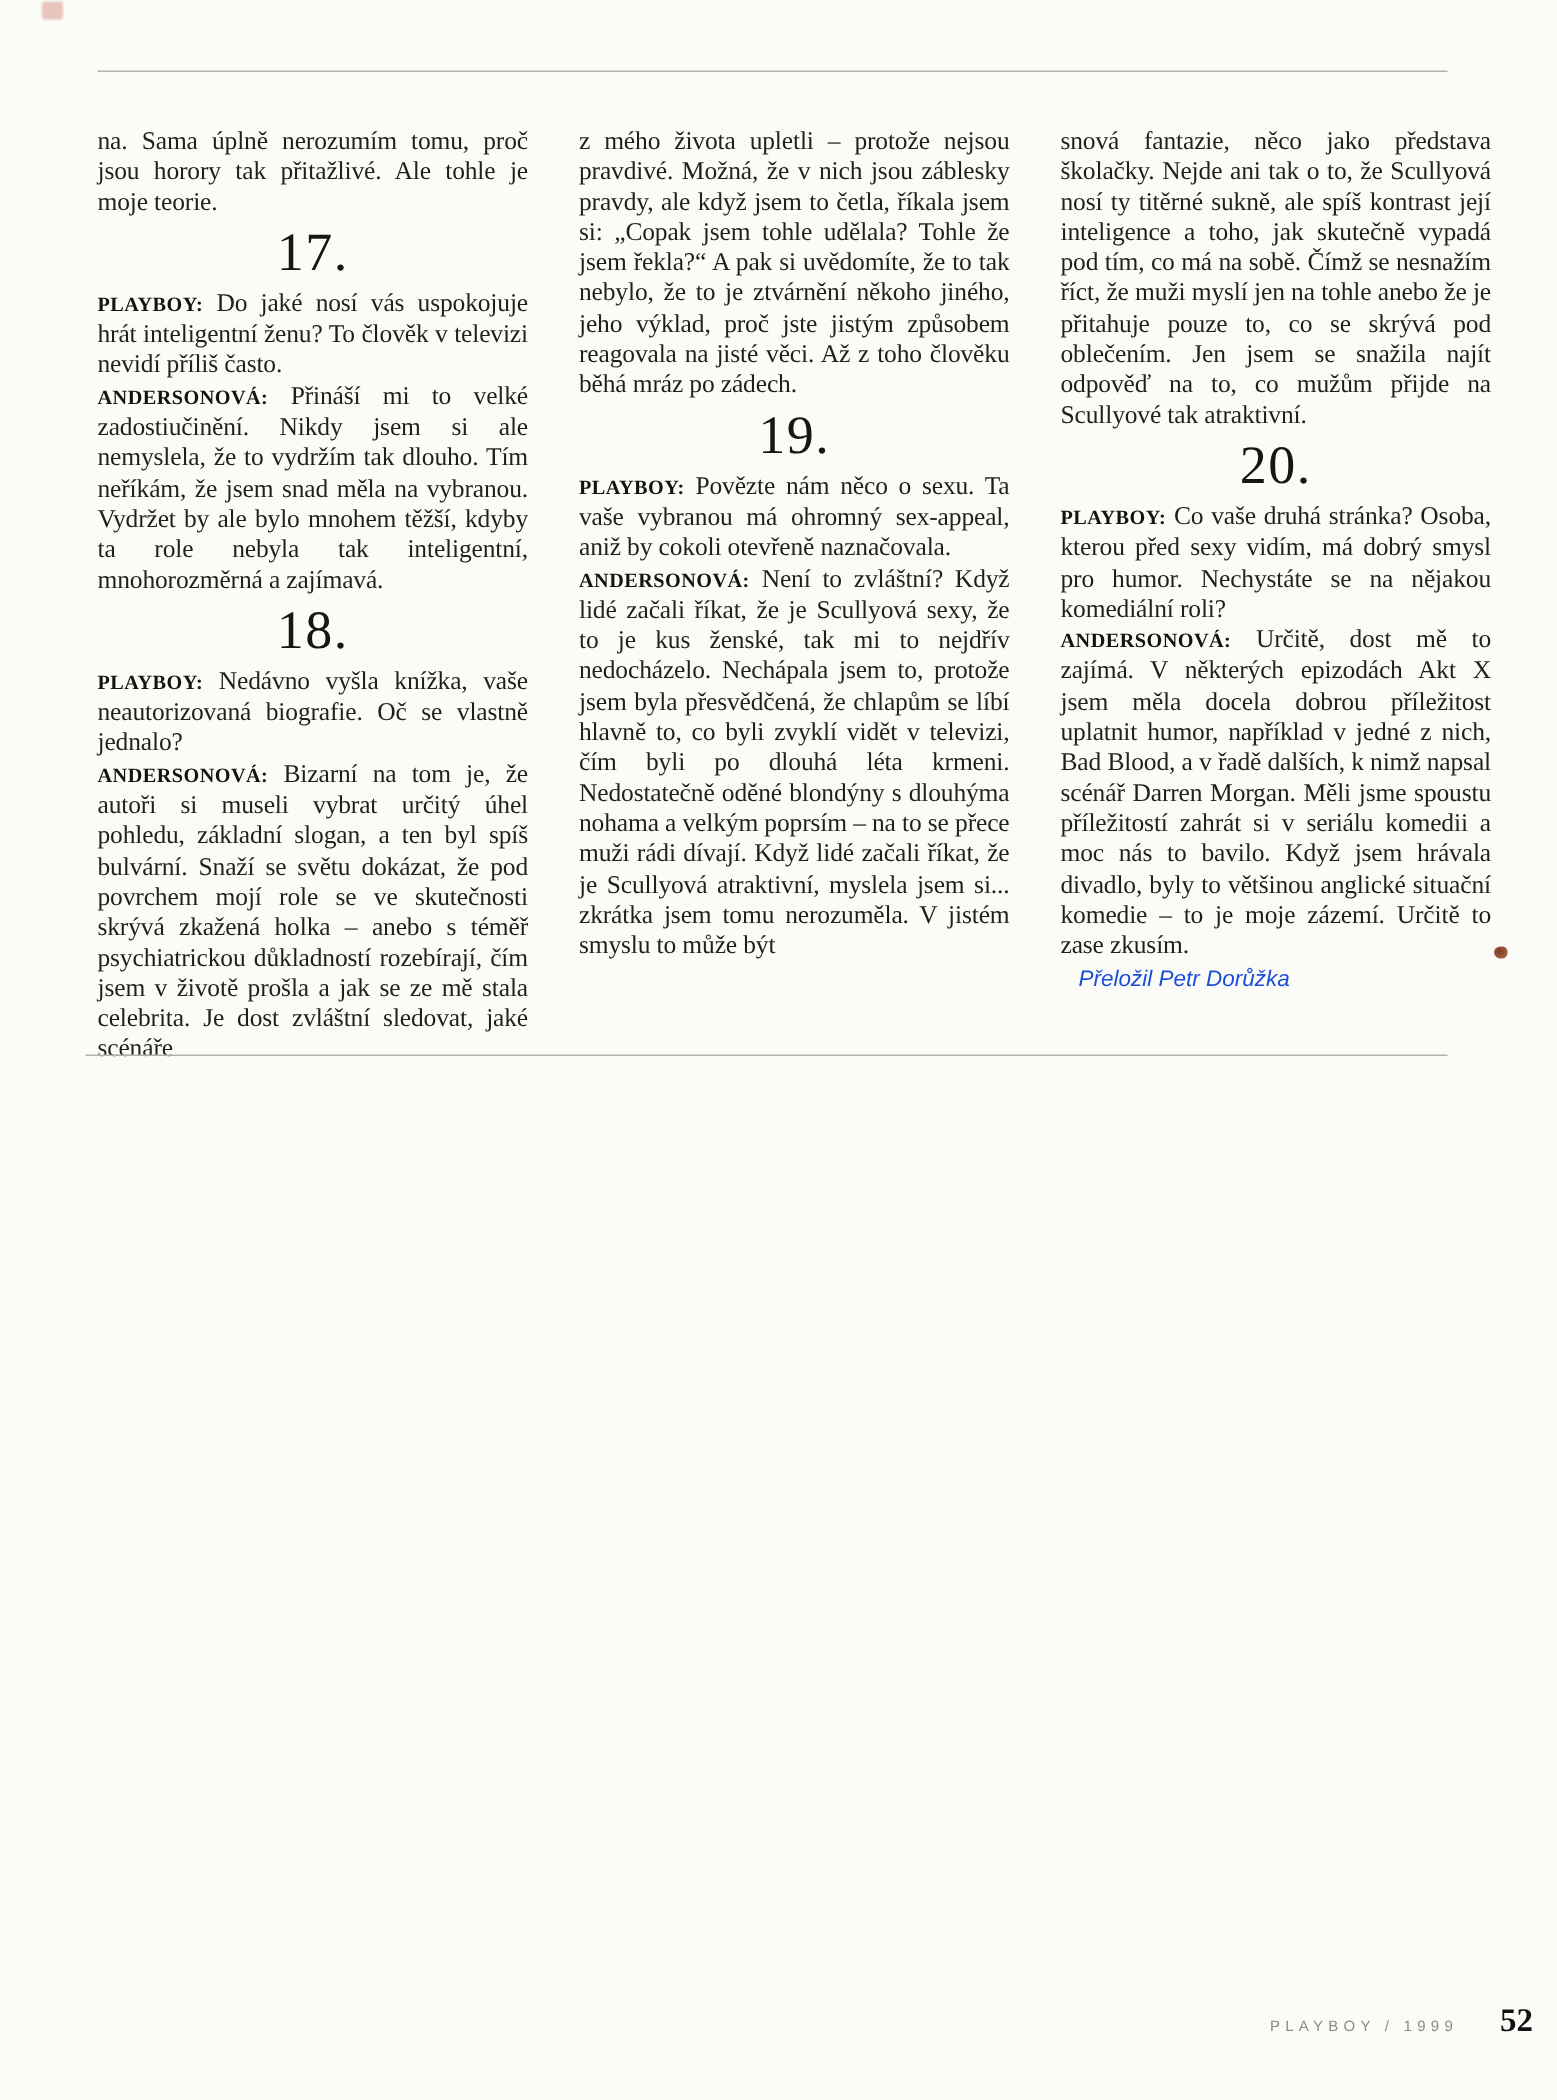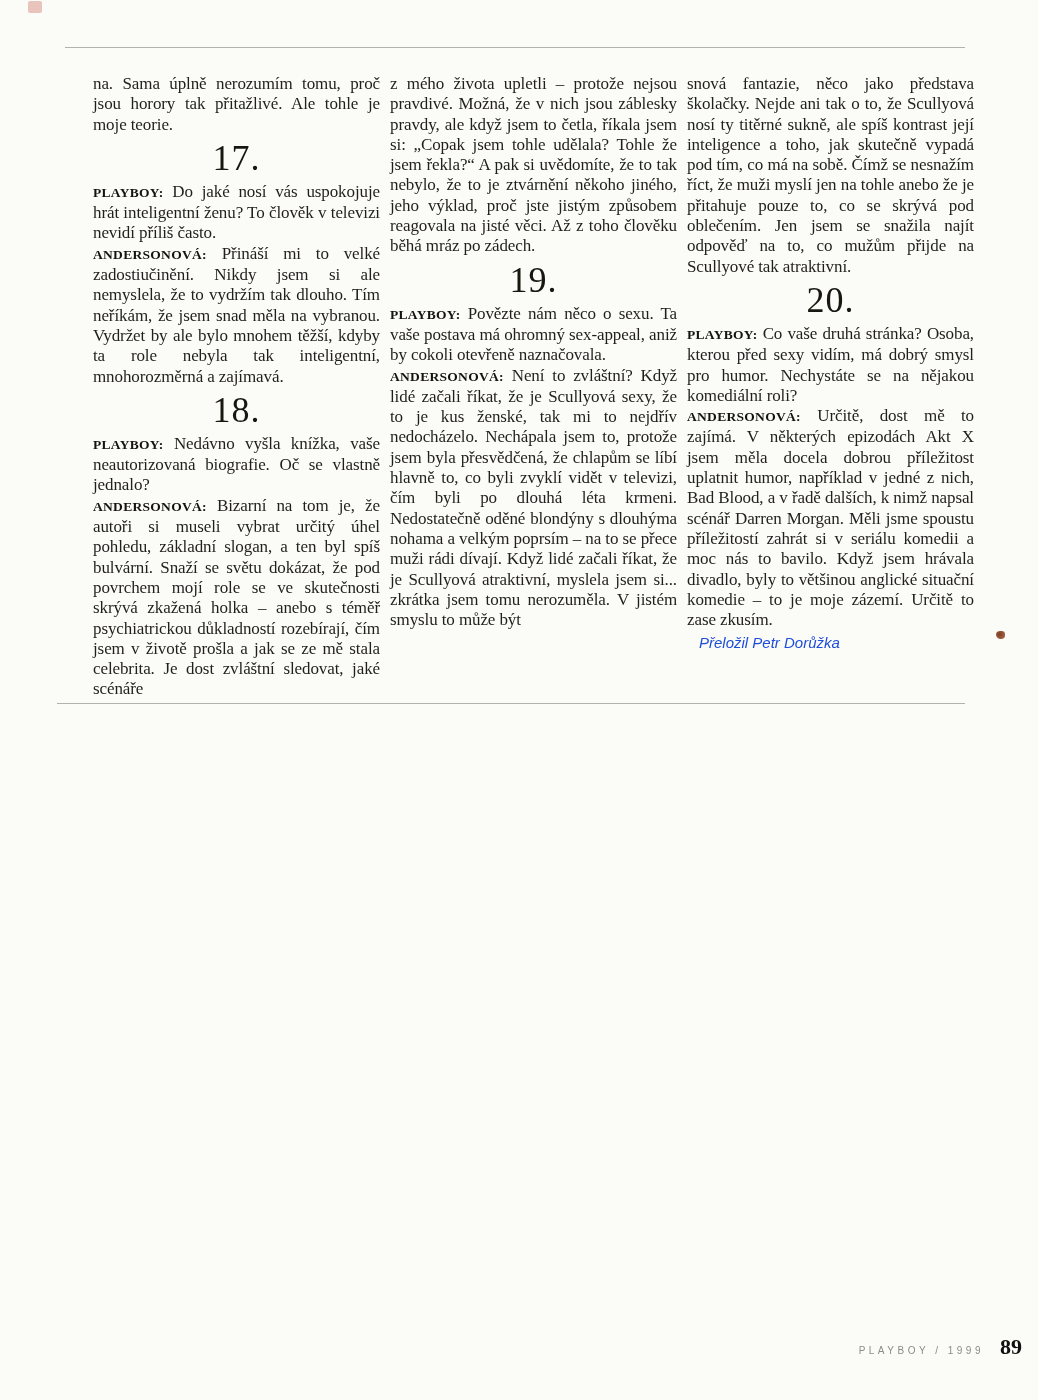--- a/index.html
+++ b/index.html
@@ -9,24 +9,23 @@
     background:#fbfbf8;
     font-family:"Liberation Serif", serif;
     color:#201f1d;
     overflow:hidden;
     margin:0 auto;
   }
   .rule{position:absolute;height:1px;background:#b3b1ac;}
   .rule.top{left:65px;width:900px;top:47px;}
   .rule.bottom{left:57px;width:908px;top:703px;}
   .columns{
-    position:absolute;left:65px;top:74px;width:897px;
-    display:grid;grid-template-columns:repeat(3,287px);column-gap:10px;
+    position:absolute;left:65px;top:84px;width:897px;
+    display:grid;grid-template-columns:repeat(3,287px);column-gap:34px;
     align-items:start;
-    margin-left:28px;
   }
   .column{width:287px;}
   .para{
     margin:0;
     font-size:17px;line-height:20.3px;
     text-align:justify;
     letter-spacing:-0.1px;
     hyphens:auto;
   }
   .speaker{
@@ -46,21 +45,21 @@
   .credit{
     margin:4px 0 0 12px;
     font-family:"Liberation Sans", sans-serif;
     font-style:italic;
     font-size:15px;
     color:#1d4ed8;
     text-align:left;
   }
   .footer{
     position:absolute;top:1334px;right:16px;
-    display:flex;align-items:baseline;gap:16px;
+    display:flex;align-items:baseline;gap:28px;
   }
   .footer-mag{
     font-family:"Liberation Sans", sans-serif;
     font-size:10px;letter-spacing:3.5px;
     color:#8b8b88;
   }
   .footer-page{
     font-family:"Liberation Serif", serif;
     font-weight:700;font-size:22px;color:#111;
   }
@@ -87,32 +86,32 @@
         <div class="section-number">17.</div>
         <p class="para"><span class="speaker">PLAYBOY:</span> <span>Do jaké nosí vás uspokojuje hrát inteligentní ženu? To člověk v televizi nevidí příliš často.</span></p>
         <p class="para"><span class="speaker">ANDERSONOVÁ:</span> <span>Přináší mi to velké zadostiučinění. Nikdy jsem si ale nemyslela, že to vydržím tak dlouho. Tím neříkám, že jsem snad měla na vybranou. Vydržet by ale bylo mnohem těžší, kdyby ta role nebyla tak inteligentní, mnohorozměrná a zajímavá.</span></p>
         <div class="section-number">18.</div>
         <p class="para"><span class="speaker">PLAYBOY:</span> <span>Nedávno vyšla knížka, vaše neautorizovaná biografie. Oč se vlastně jednalo?</span></p>
         <p class="para"><span class="speaker">ANDERSONOVÁ:</span> <span>Bizarní na tom je, že autoři si museli vybrat určitý úhel pohledu, základní slogan, a ten byl spíš bulvární. Snaží se světu dokázat, že pod povrchem mojí role se ve skutečnosti skrývá zkažená holka – anebo s téměř psychiatrickou důkladností rozebírají, čím jsem v životě prošla a jak se ze mě stala celebrita. Je dost zvláštní sledovat, jaké scénáře</span></p>
       </div>
       <div class="column">
         <p class="para"><span>z mého života upletli – protože nejsou pravdivé. Možná, že v nich jsou záblesky pravdy, ale když jsem to četla, říkala jsem si: „Copak jsem tohle udělala? Tohle že jsem řekla?“ A pak si uvědomíte, že to tak nebylo, že to je ztvárnění někoho jiného, jeho výklad, proč jste jistým způsobem reagovala na jisté věci. Až z toho člověku běhá mráz po zádech.</span></p>
         <div class="section-number">19.</div>
-        <p class="para"><span class="speaker">PLAYBOY:</span> <span>Povězte nám něco o sexu. Ta vaše postava má ohromný sex-appeal, aniž by cokoli otevřeně naznačovala.</span></p>
+        <p class="para"><span class="speaker">PLAYBOY:</span> <span>Povězte nám něco o sexu. Ta vaše vybranou má ohromný sex-appeal, aniž by cokoli otevřeně naznačovala.</span></p>
         <p class="para"><span class="speaker">ANDERSONOVÁ:</span> <span>Není to zvláštní? Když lidé začali říkat, že je Scullyová sexy, že to je kus ženské, tak mi to nejdřív nedocházelo. Nechápala jsem to, protože jsem byla přesvědčená, že chlapům se líbí hlavně to, co byli zvyklí vidět v televizi, čím byli po dlouhá léta krmeni. Nedostatečně oděné blondýny s dlouhýma nohama a velkým poprsím – na to se přece muži rádi dívají. Když lidé začali říkat, že je Scullyová atraktivní, myslela jsem si... zkrátka jsem tomu nerozuměla. V jistém smyslu to může být</span></p>
       </div>
       <div class="column">
         <p class="para"><span>snová fantazie, něco jako představa školačky. Nejde ani tak o to, že Scullyová nosí ty titěrné sukně, ale spíš kontrast její inteligence a toho, jak skutečně vypadá pod tím, co má na sobě. Čímž se nesnažím říct, že muži myslí jen na tohle anebo že je přitahuje pouze to, co se skrývá pod oblečením. Jen jsem se snažila najít odpověď na to, co mužům přijde na Scullyové tak atraktivní.</span></p>
         <div class="section-number">20.</div>
         <p class="para"><span class="speaker">PLAYBOY:</span> <span>Co vaše druhá stránka? Osoba, kterou před sexy vidím, má dobrý smysl pro humor. Nechystáte se na nějakou komediální roli?</span></p>
         <p class="para"><span class="speaker">ANDERSONOVÁ:</span> <span>Určitě, dost mě to zajímá. V některých epizodách </span><span class="italic">Akt X</span><span> jsem měla docela dobrou příležitost uplatnit humor, například v jedné z nich, Bad Blood, a v řadě dalších, k nimž napsal scénář Darren Morgan. Měli jsme spoustu příležitostí zahrát si v seriálu komedii a moc nás to bavilo. Když jsem hrávala divadlo, byly to většinou anglické situační komedie – to je moje zázemí. Určitě to zase zkusím.</span></p>
         <p class="credit">Přeložil Petr Dorůžka</p>
       </div>
     </div>
 
   <div class="rule bottom"></div>
   <div class="speck"></div>
 
   <div class="footer">
     <span class="footer-mag">PLAYBOY / 1999</span>
-    <span class="footer-page">89</span>
+    <span class="footer-page">52</span>
   </div>
 </div>
 
 </body></html>

